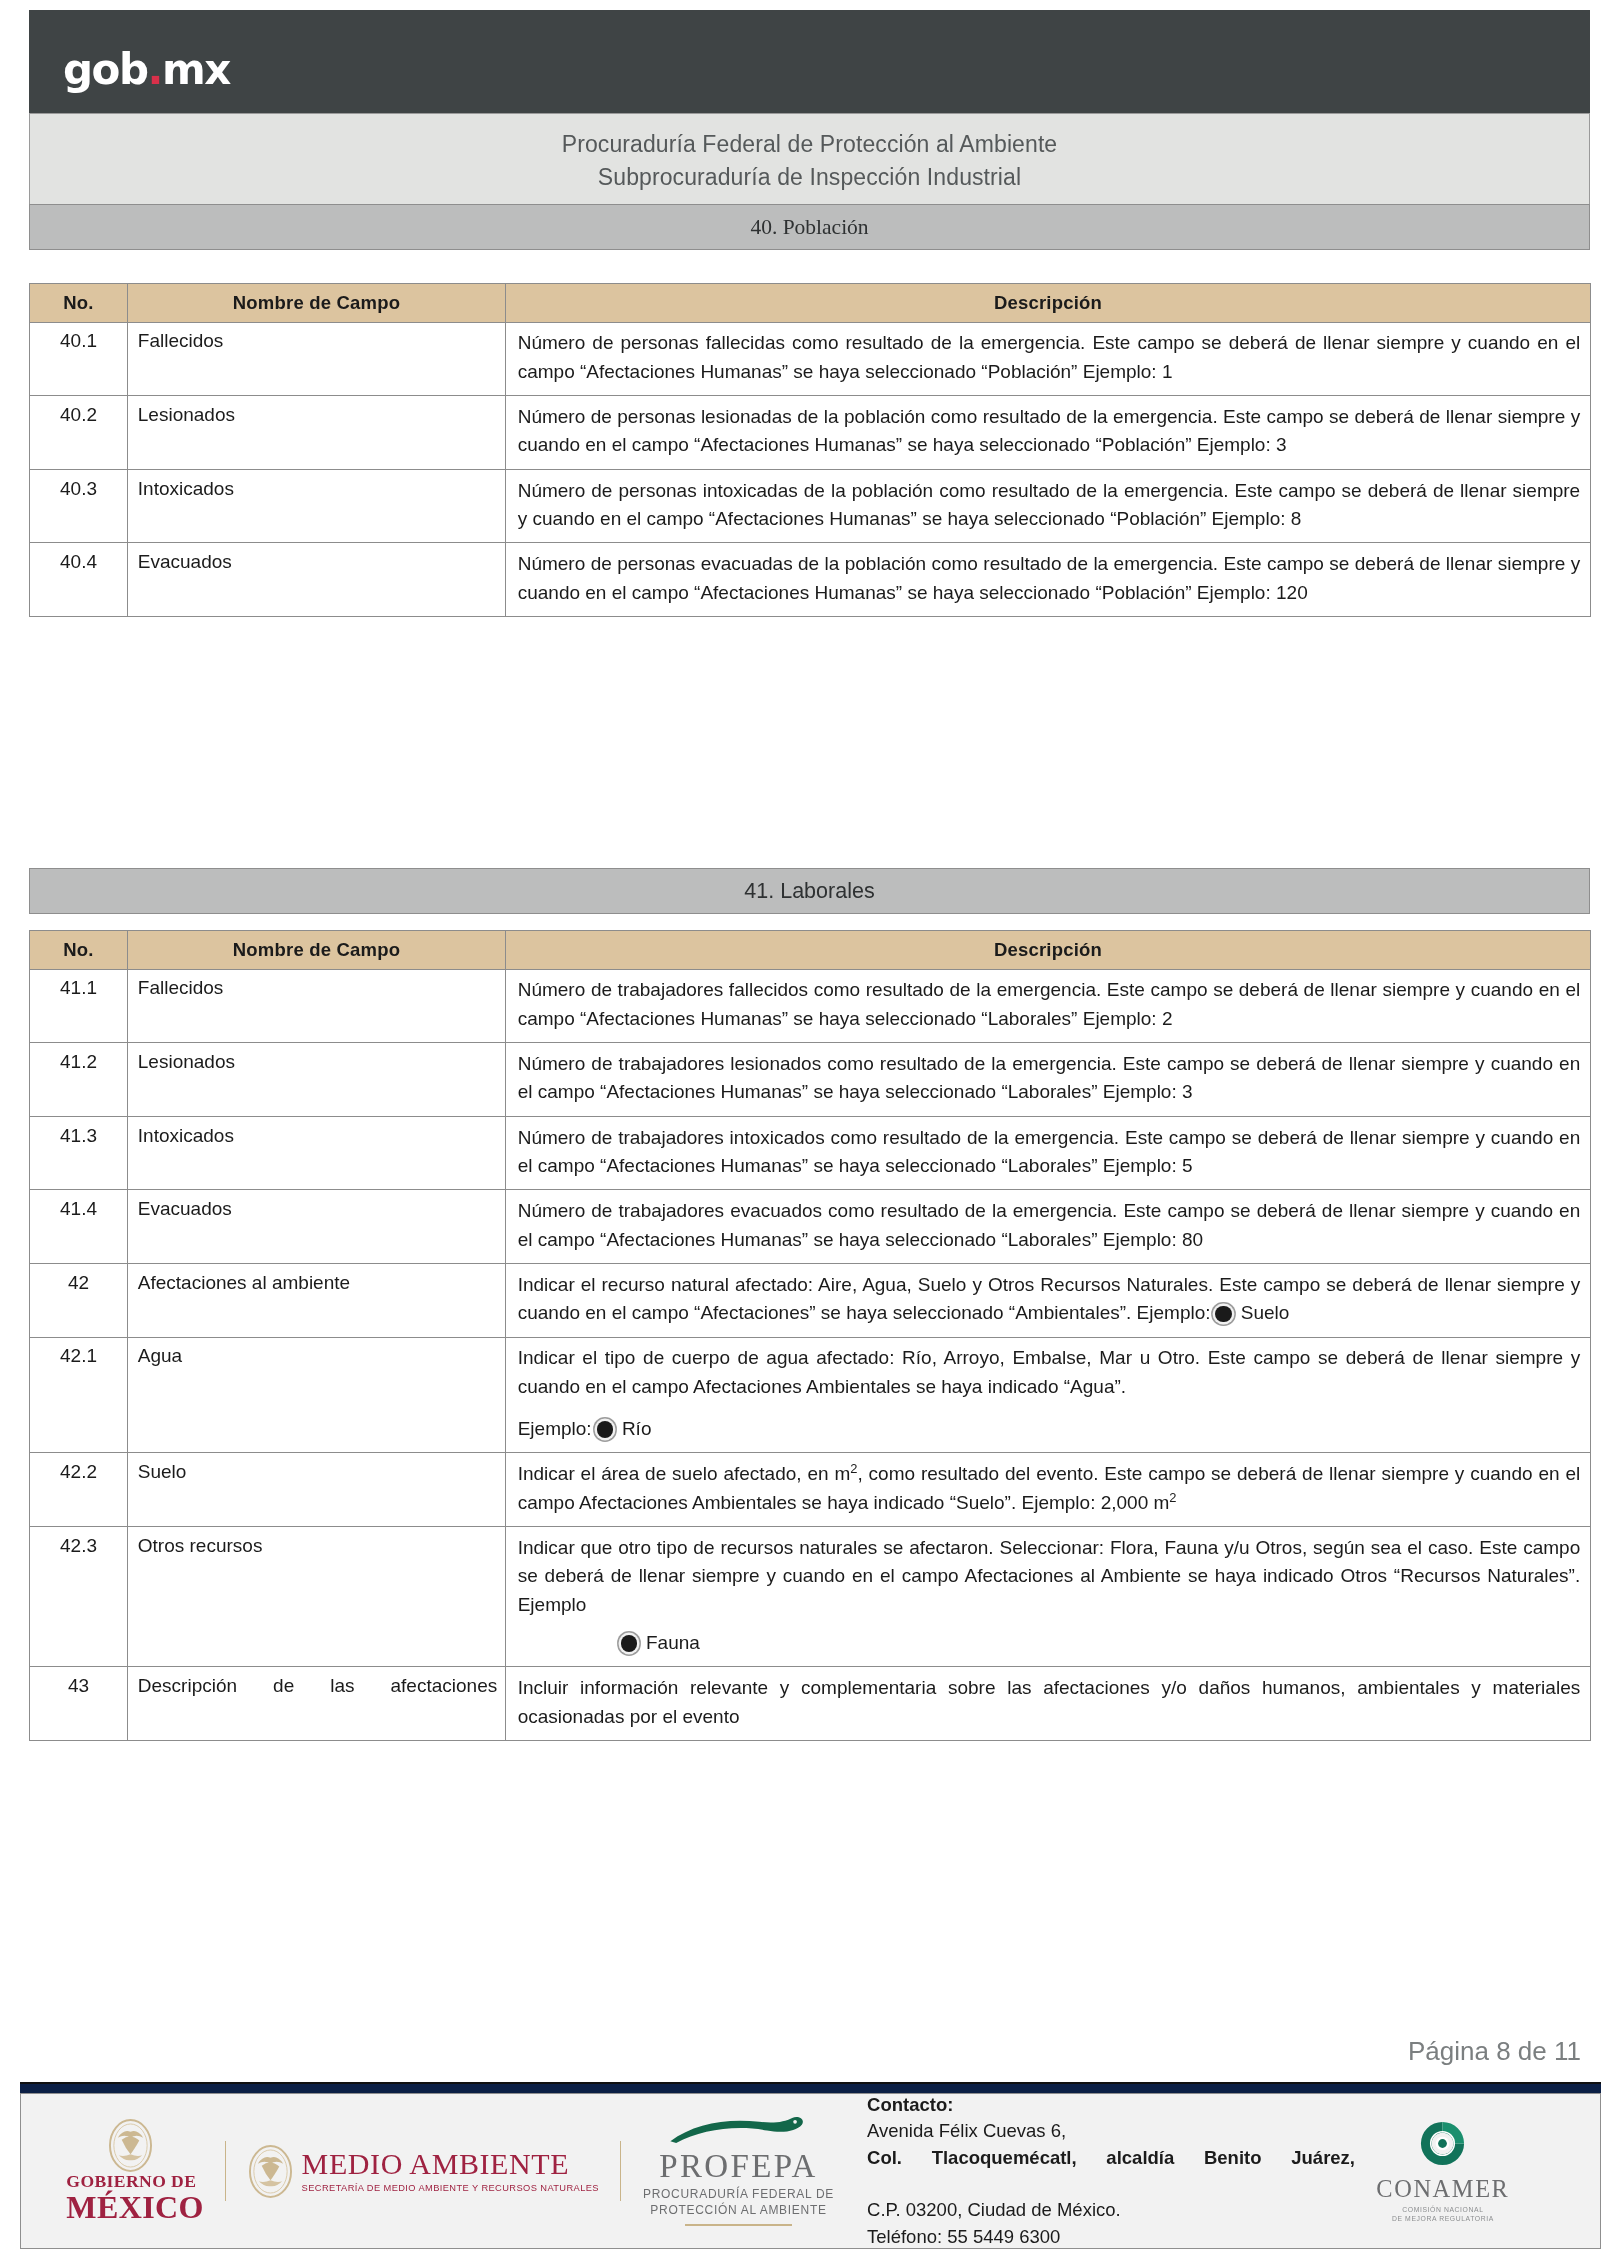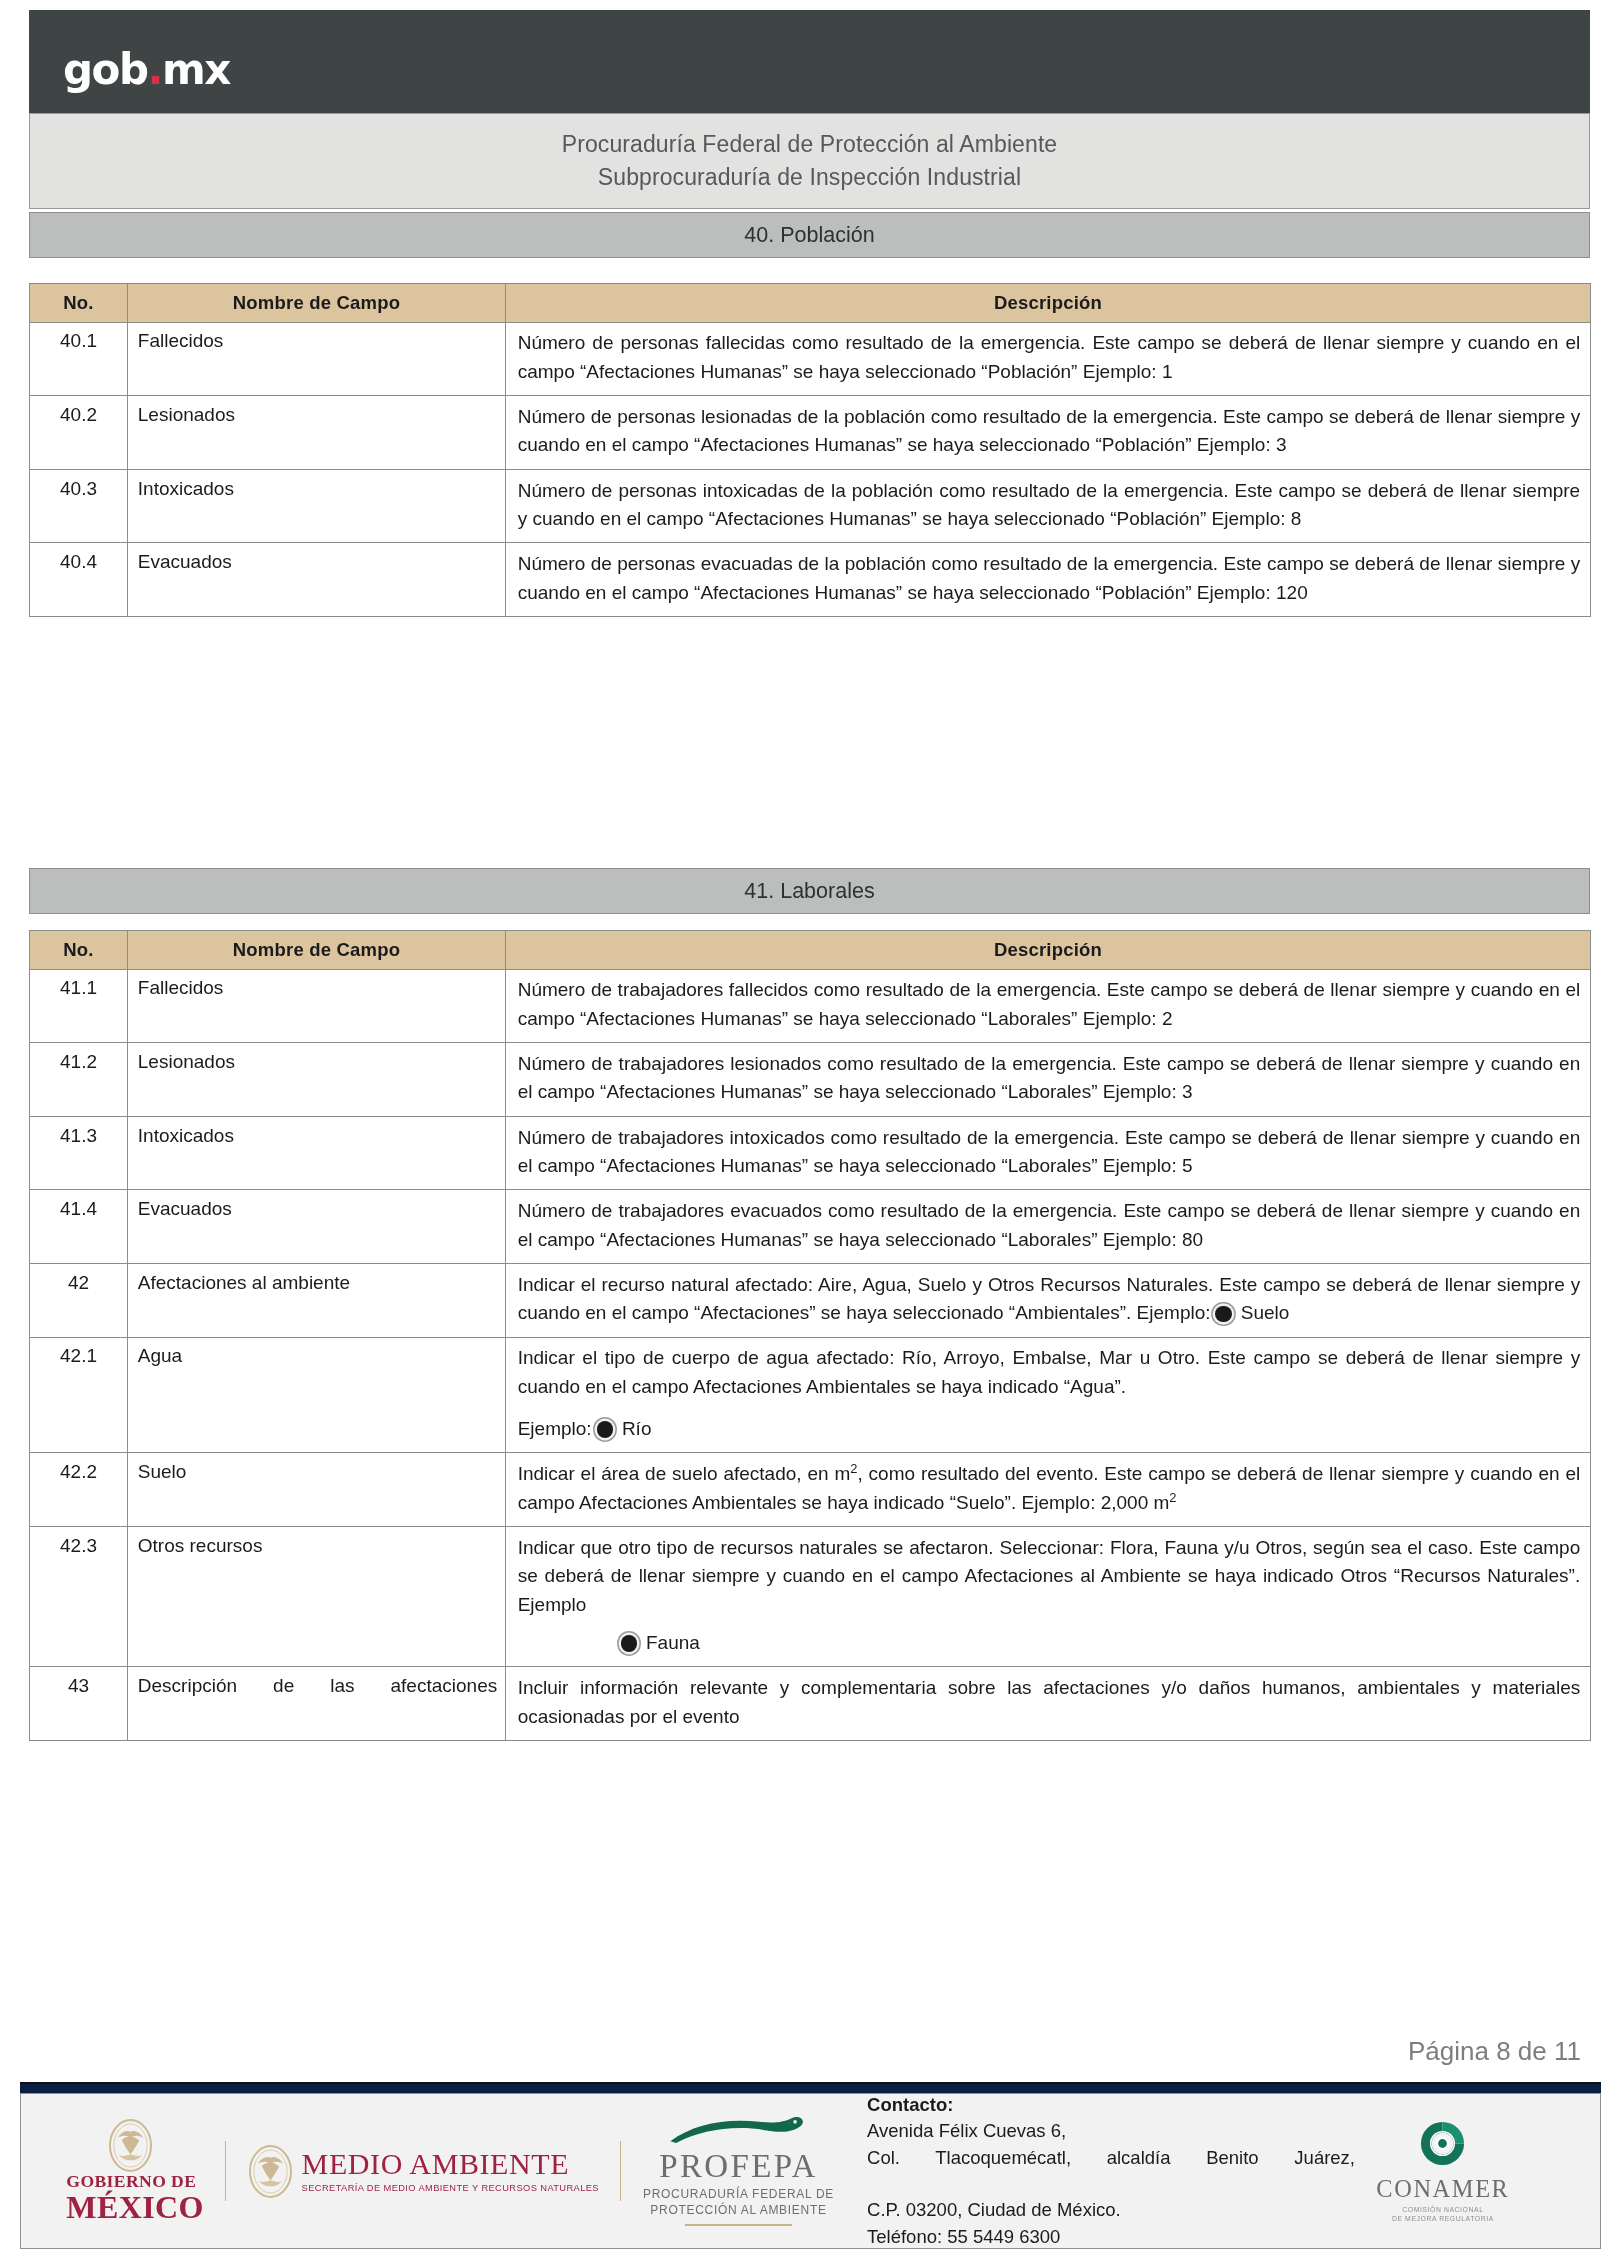--- a/index.html
+++ b/index.html
@@ -80,21 +80,21 @@
     height: 46px;
     box-sizing: border-box;
     background: #bcbdbd;
     border: 1px solid #8e8e8e;
     display: flex;
     align-items: center;
     justify-content: center;
     font-size: 21.5px;
     color: #2e3132;
   }
-  #bar-40 { top: 212px; }
+  #bar-40 { top: 204px; font-family: Liberation Serif, serif; }
   #bar-41 { top: 868px; }
 
   
   table.spec {
     position: absolute;
     left: 29px;
     width: 1561px;
     border-collapse: collapse;
     table-layout: fixed;
     background: #ffffff;
@@ -271,21 +271,21 @@
   .contact {
     margin-left: 33px;
     width: 488px;
     font-size: 18.5px;
     color: #1b1b1b;
     line-height: 1.42;
     text-align: justify;
     text-justify: inter-word;
   }
   .contact .hdr { font-weight: 700; }
-  .contact .just { text-align: justify; }
+  .contact .just { text-align: justify; font-weight: bold; }
   .contact .just::after { content: ""; display: inline-block; width: 100%; }
 
   .logo-conamer {
     margin-left: auto;
     margin-right: 90px;
     text-align: center;
     line-height: 1;
   }
   .logo-conamer .t1 {
     font-family: "Liberation Serif", serif;

